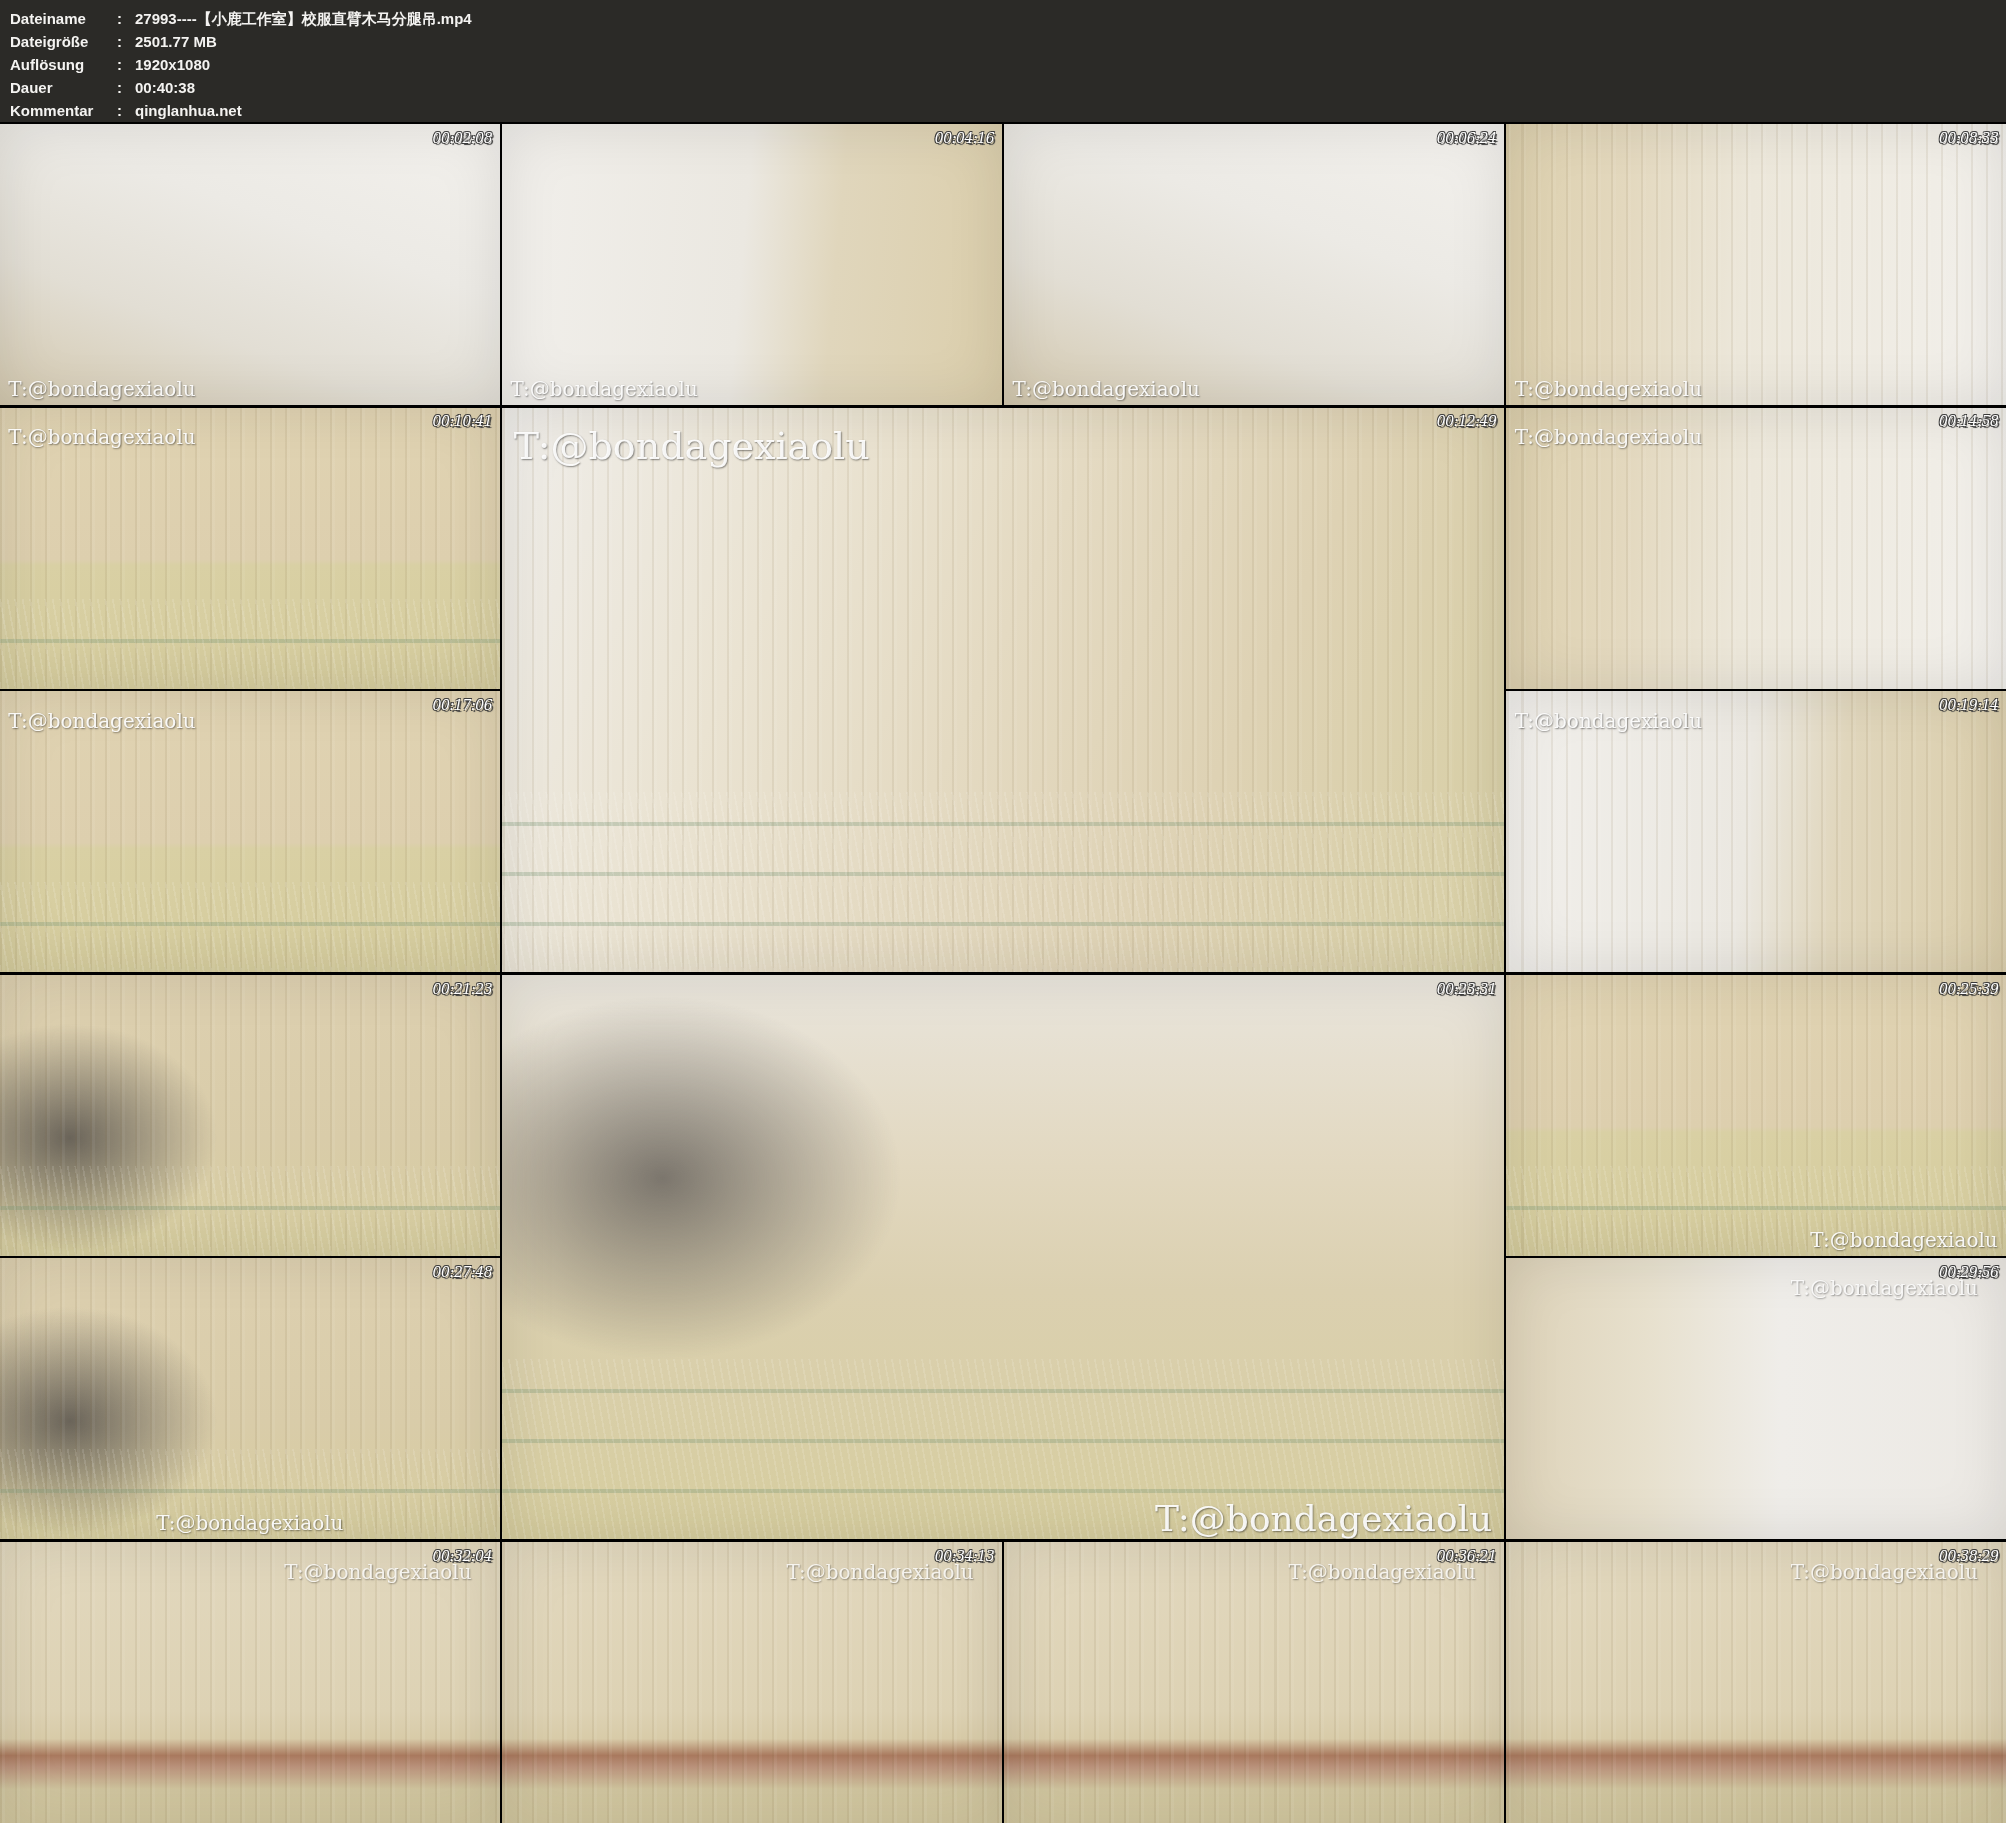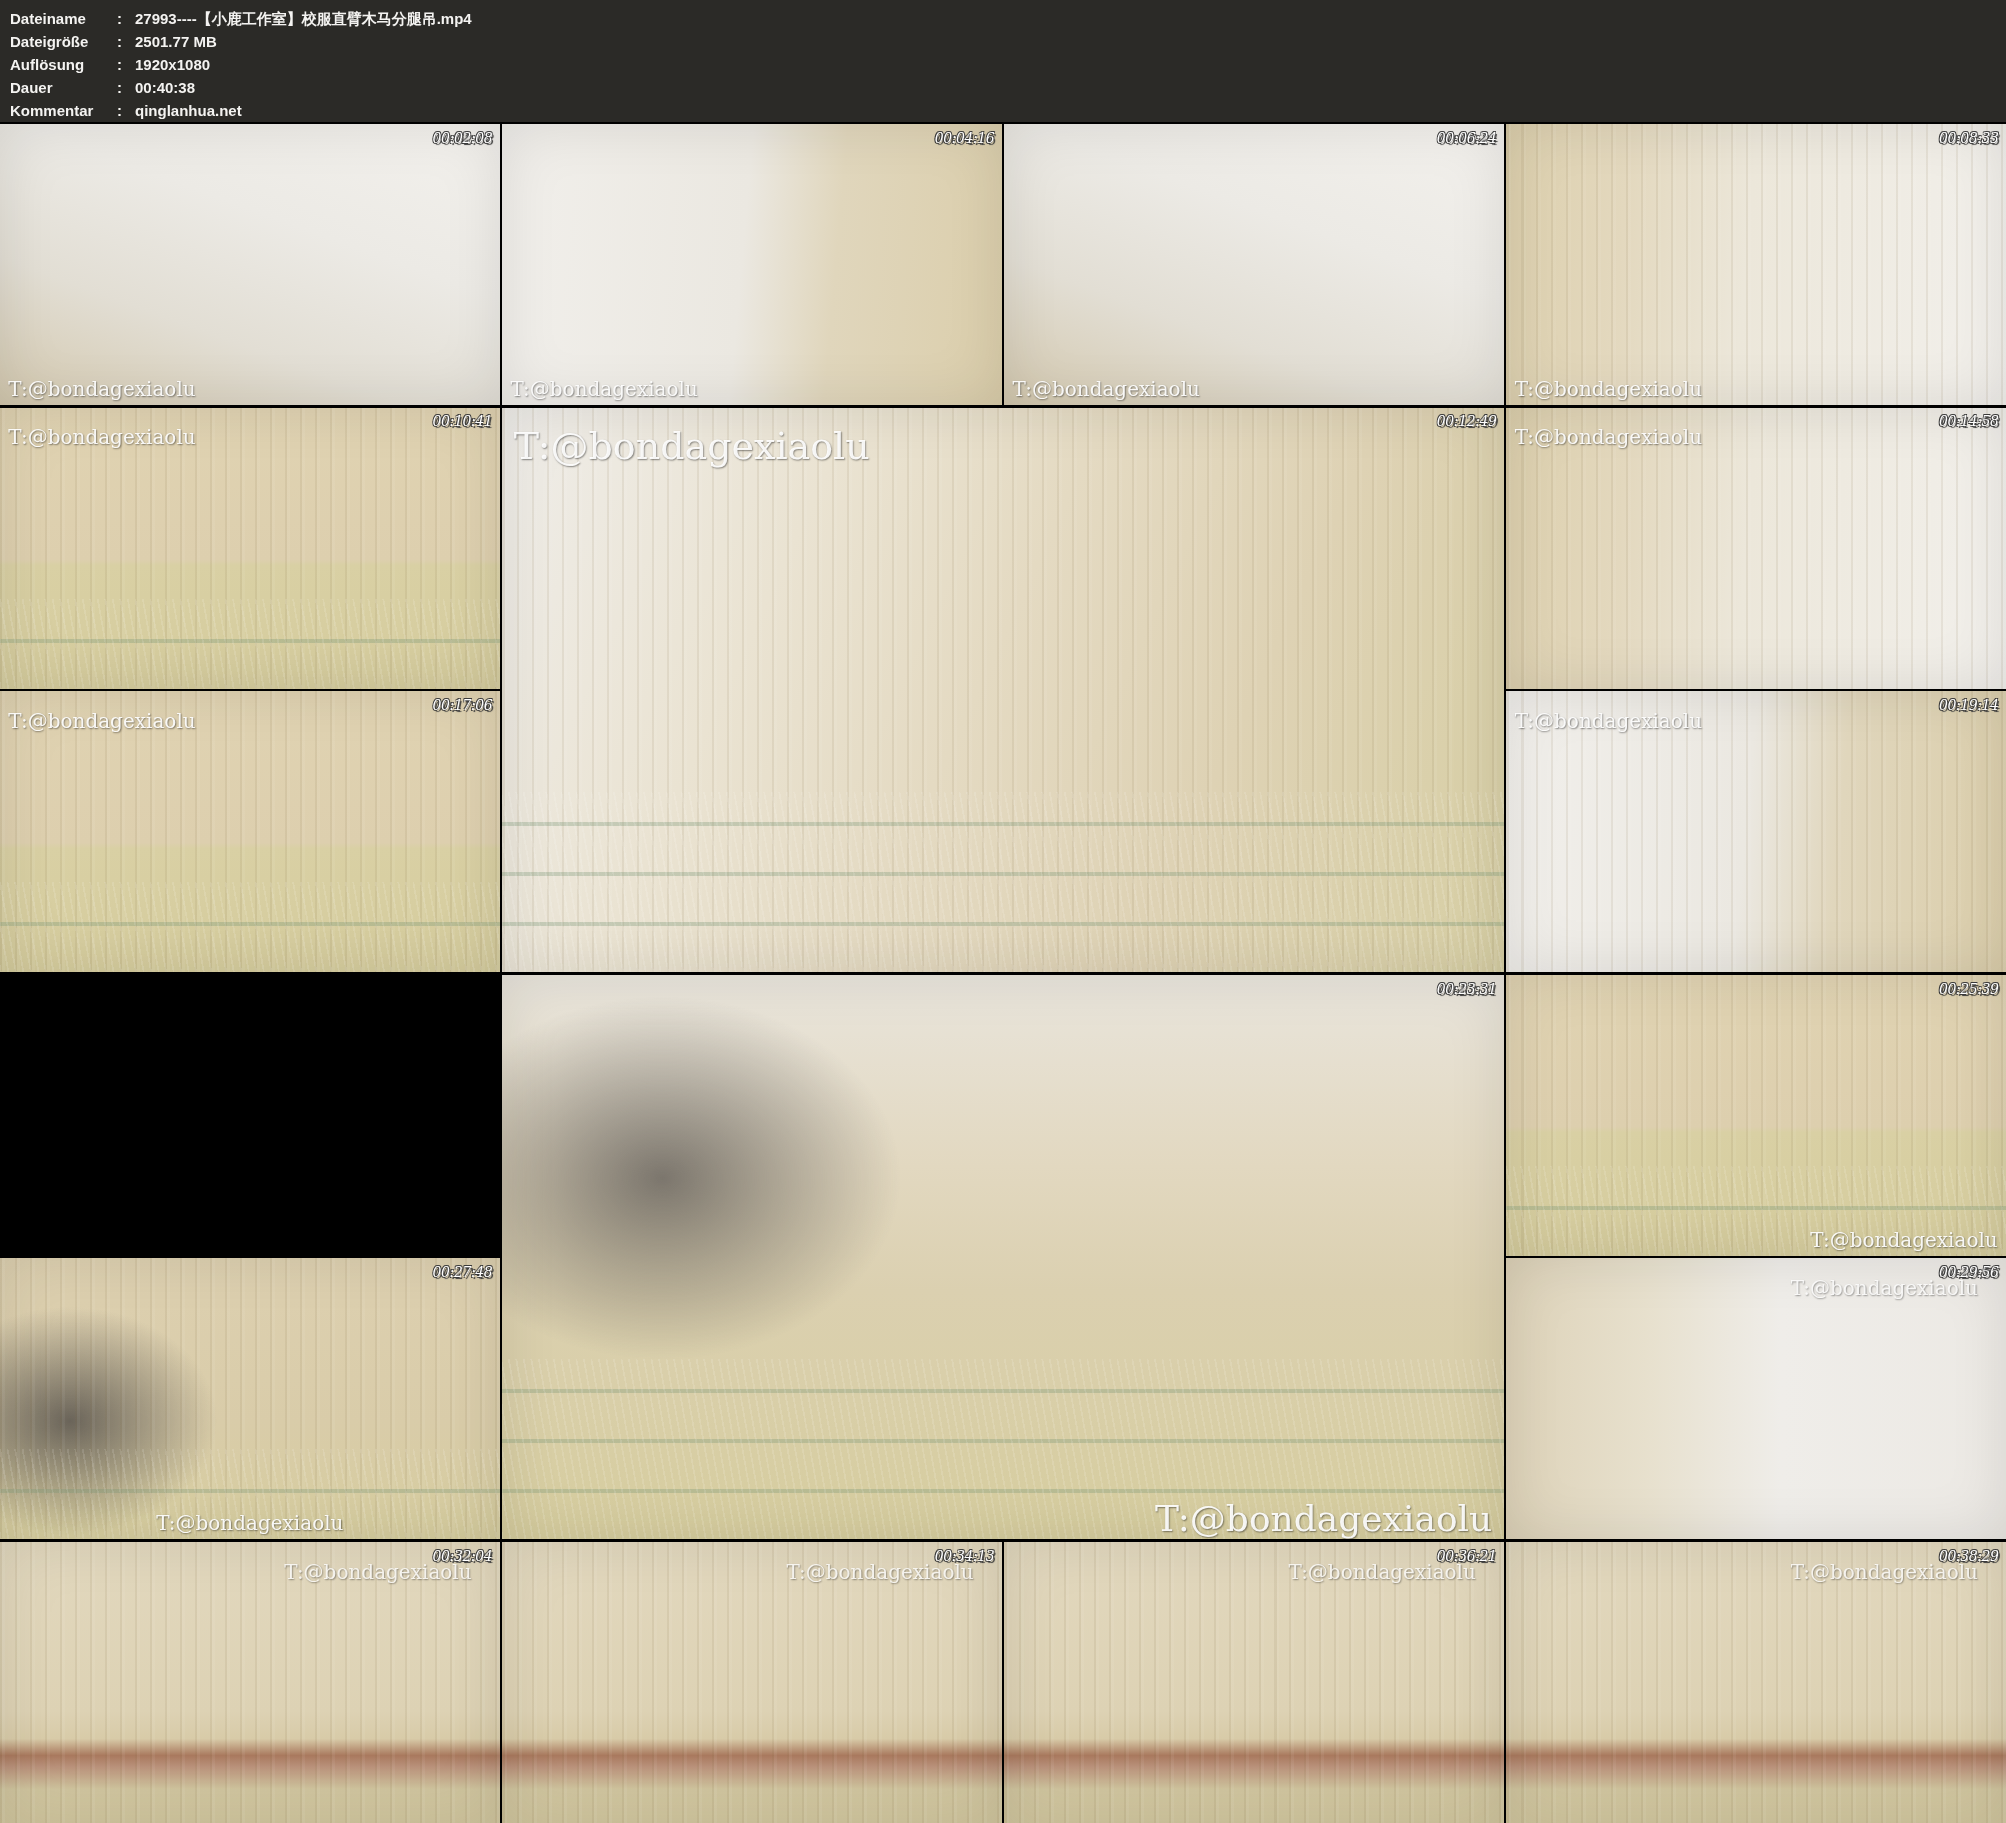--- a/index.html
+++ b/index.html
@@ -143,20 +143,23 @@
 
     <div class="thumb v-d tx-slats tx-tatami" style="grid-area:3/1/4/2">
       <span class="wm tl">T:@bondagexiaolu</span>
       <span class="ts">00:17:06</span>
     </div>
     <div class="thumb v-b tx-slats" style="grid-area:3/4/4/5">
       <span class="wm tl">T:@bondagexiaolu</span>
       <span class="ts">00:19:14</span>
     </div>
 
+    <div class="thumb v-e tx-slats tx-tatami" style="grid-area:4/1/5/2">
+      <span class="ts">00:21:23</span>
+    </div>
     <div class="thumb v-big2 tx-tatami" style="grid-area:4/2/6/4">
       <span class="wm big-br">T:@bondagexiaolu</span>
       <span class="ts">00:23:31</span>
     </div>
     <div class="thumb v-d tx-slats tx-tatami" style="grid-area:4/4/5/5">
       <span class="wm br">T:@bondagexiaolu</span>
       <span class="ts">00:25:39</span>
     </div>
 
     <div class="thumb v-e tx-slats tx-tatami" style="grid-area:5/1/6/2">

